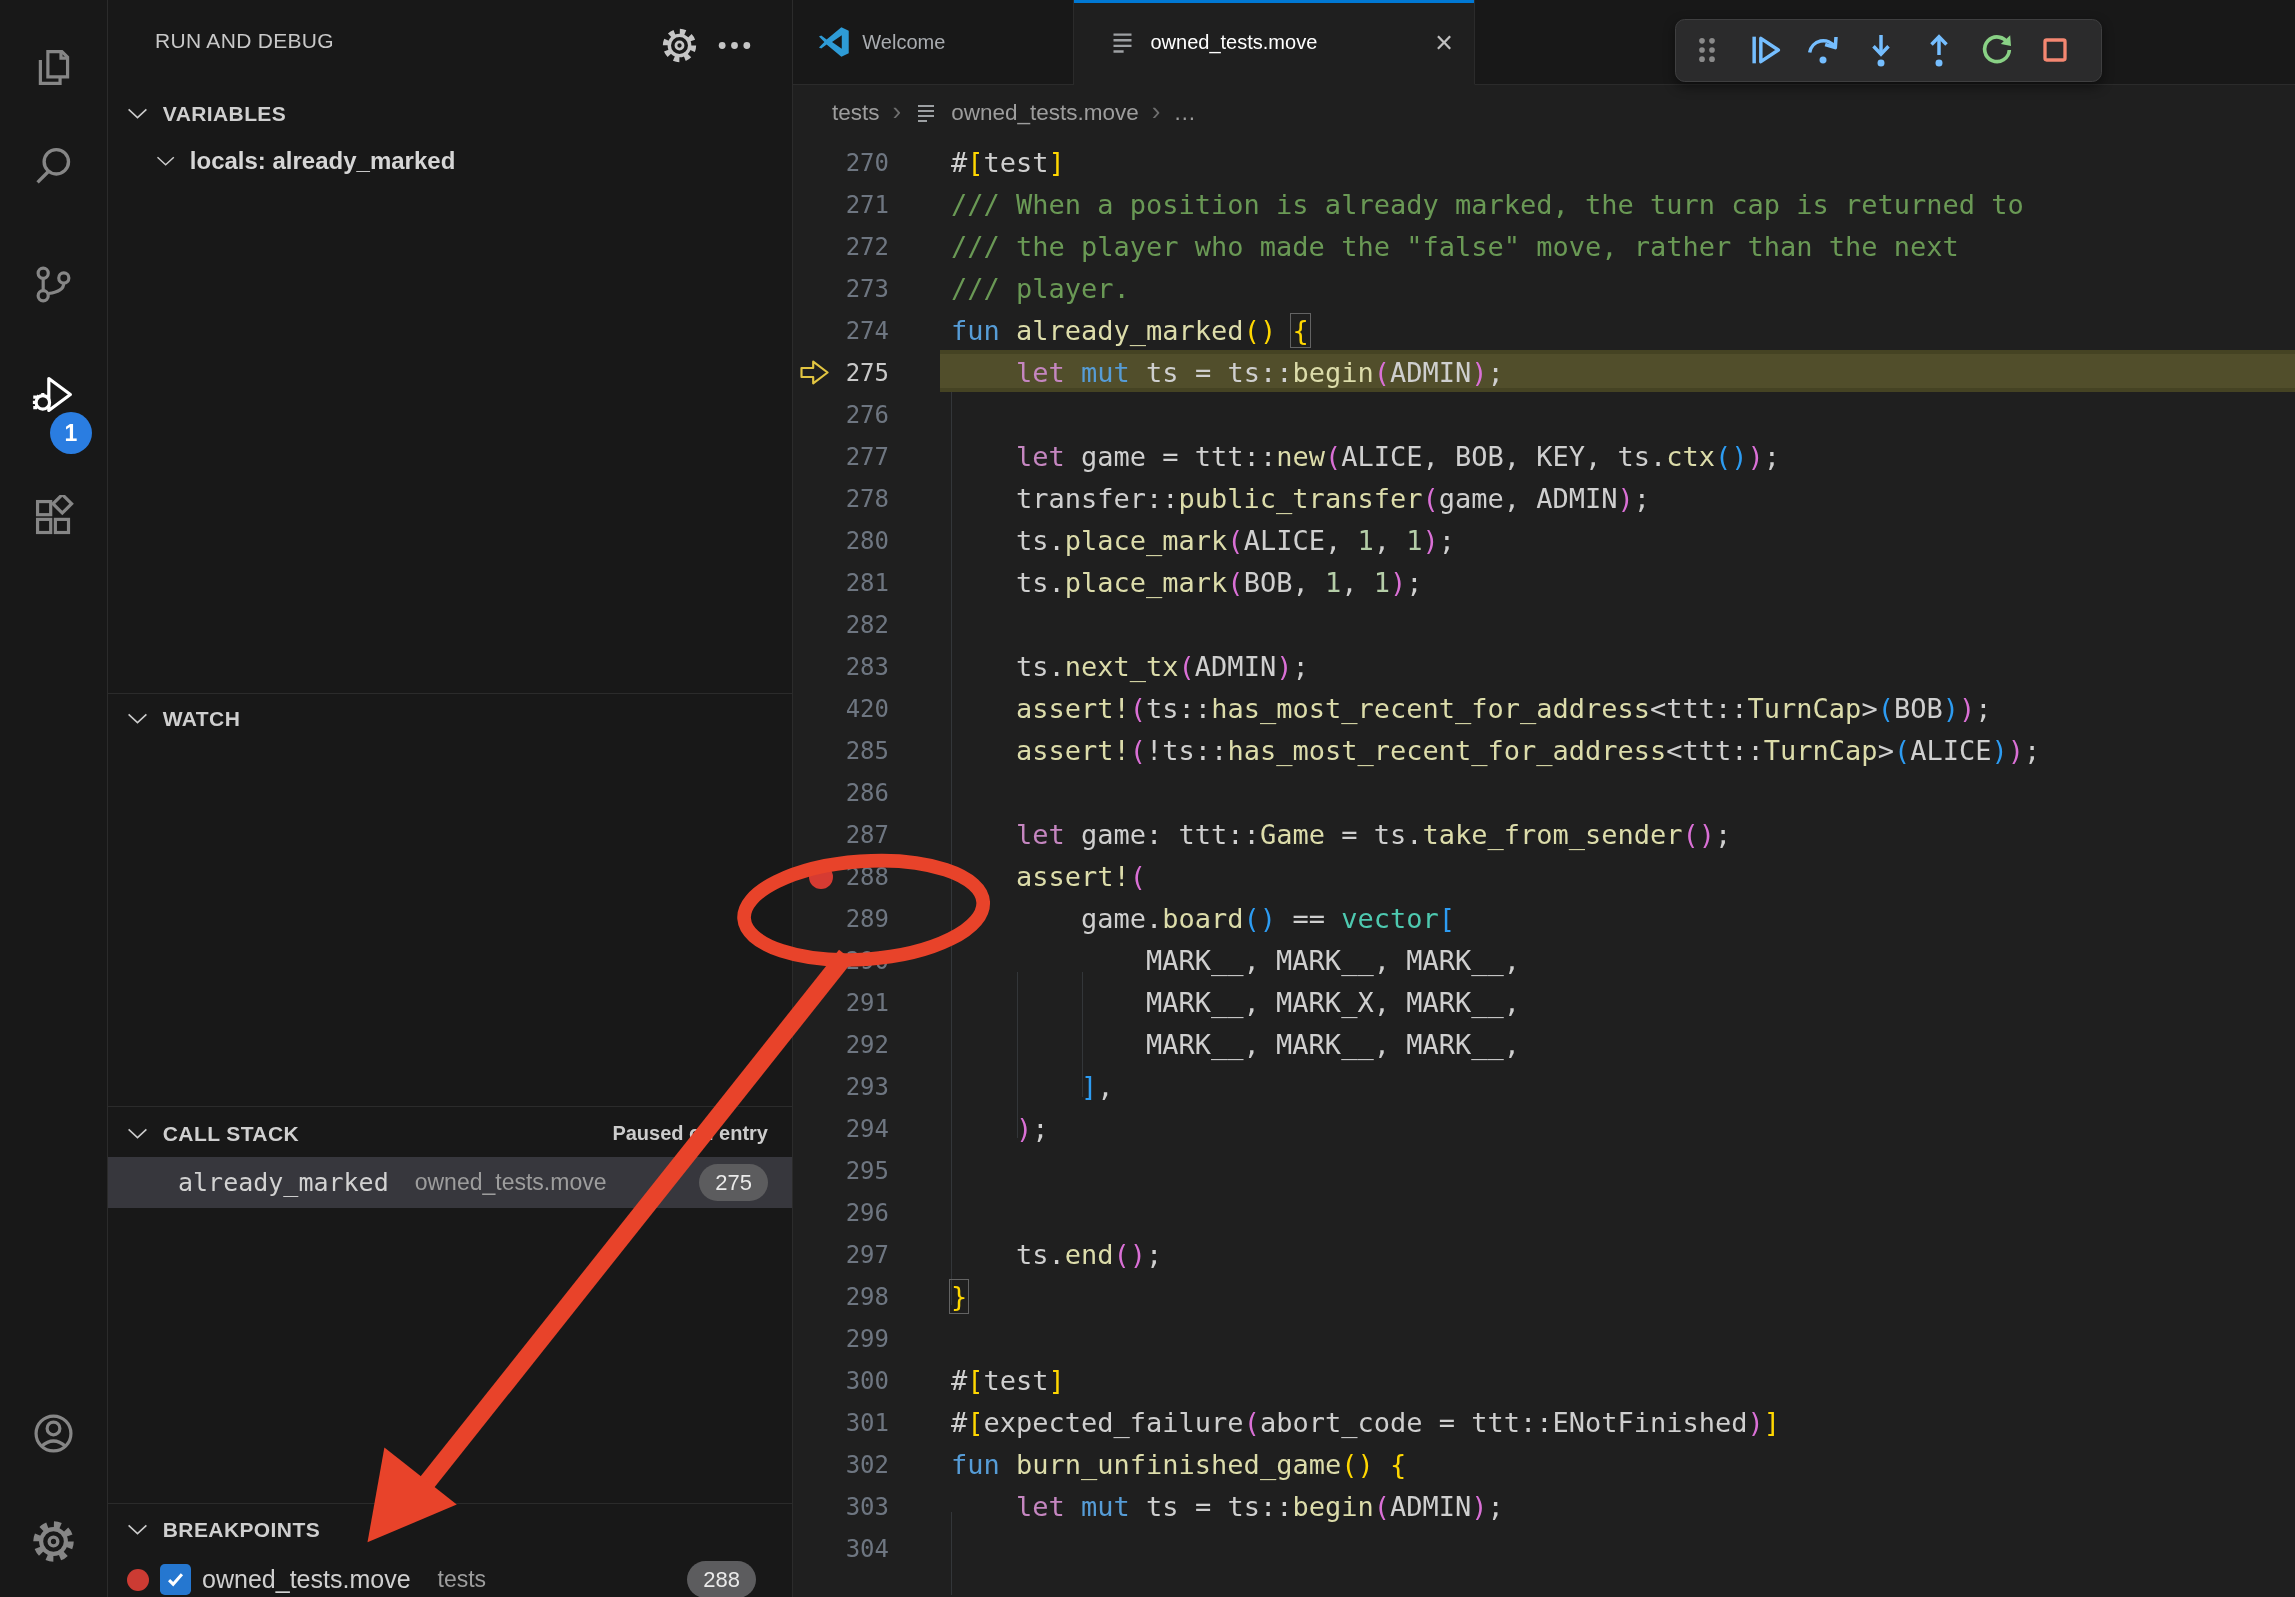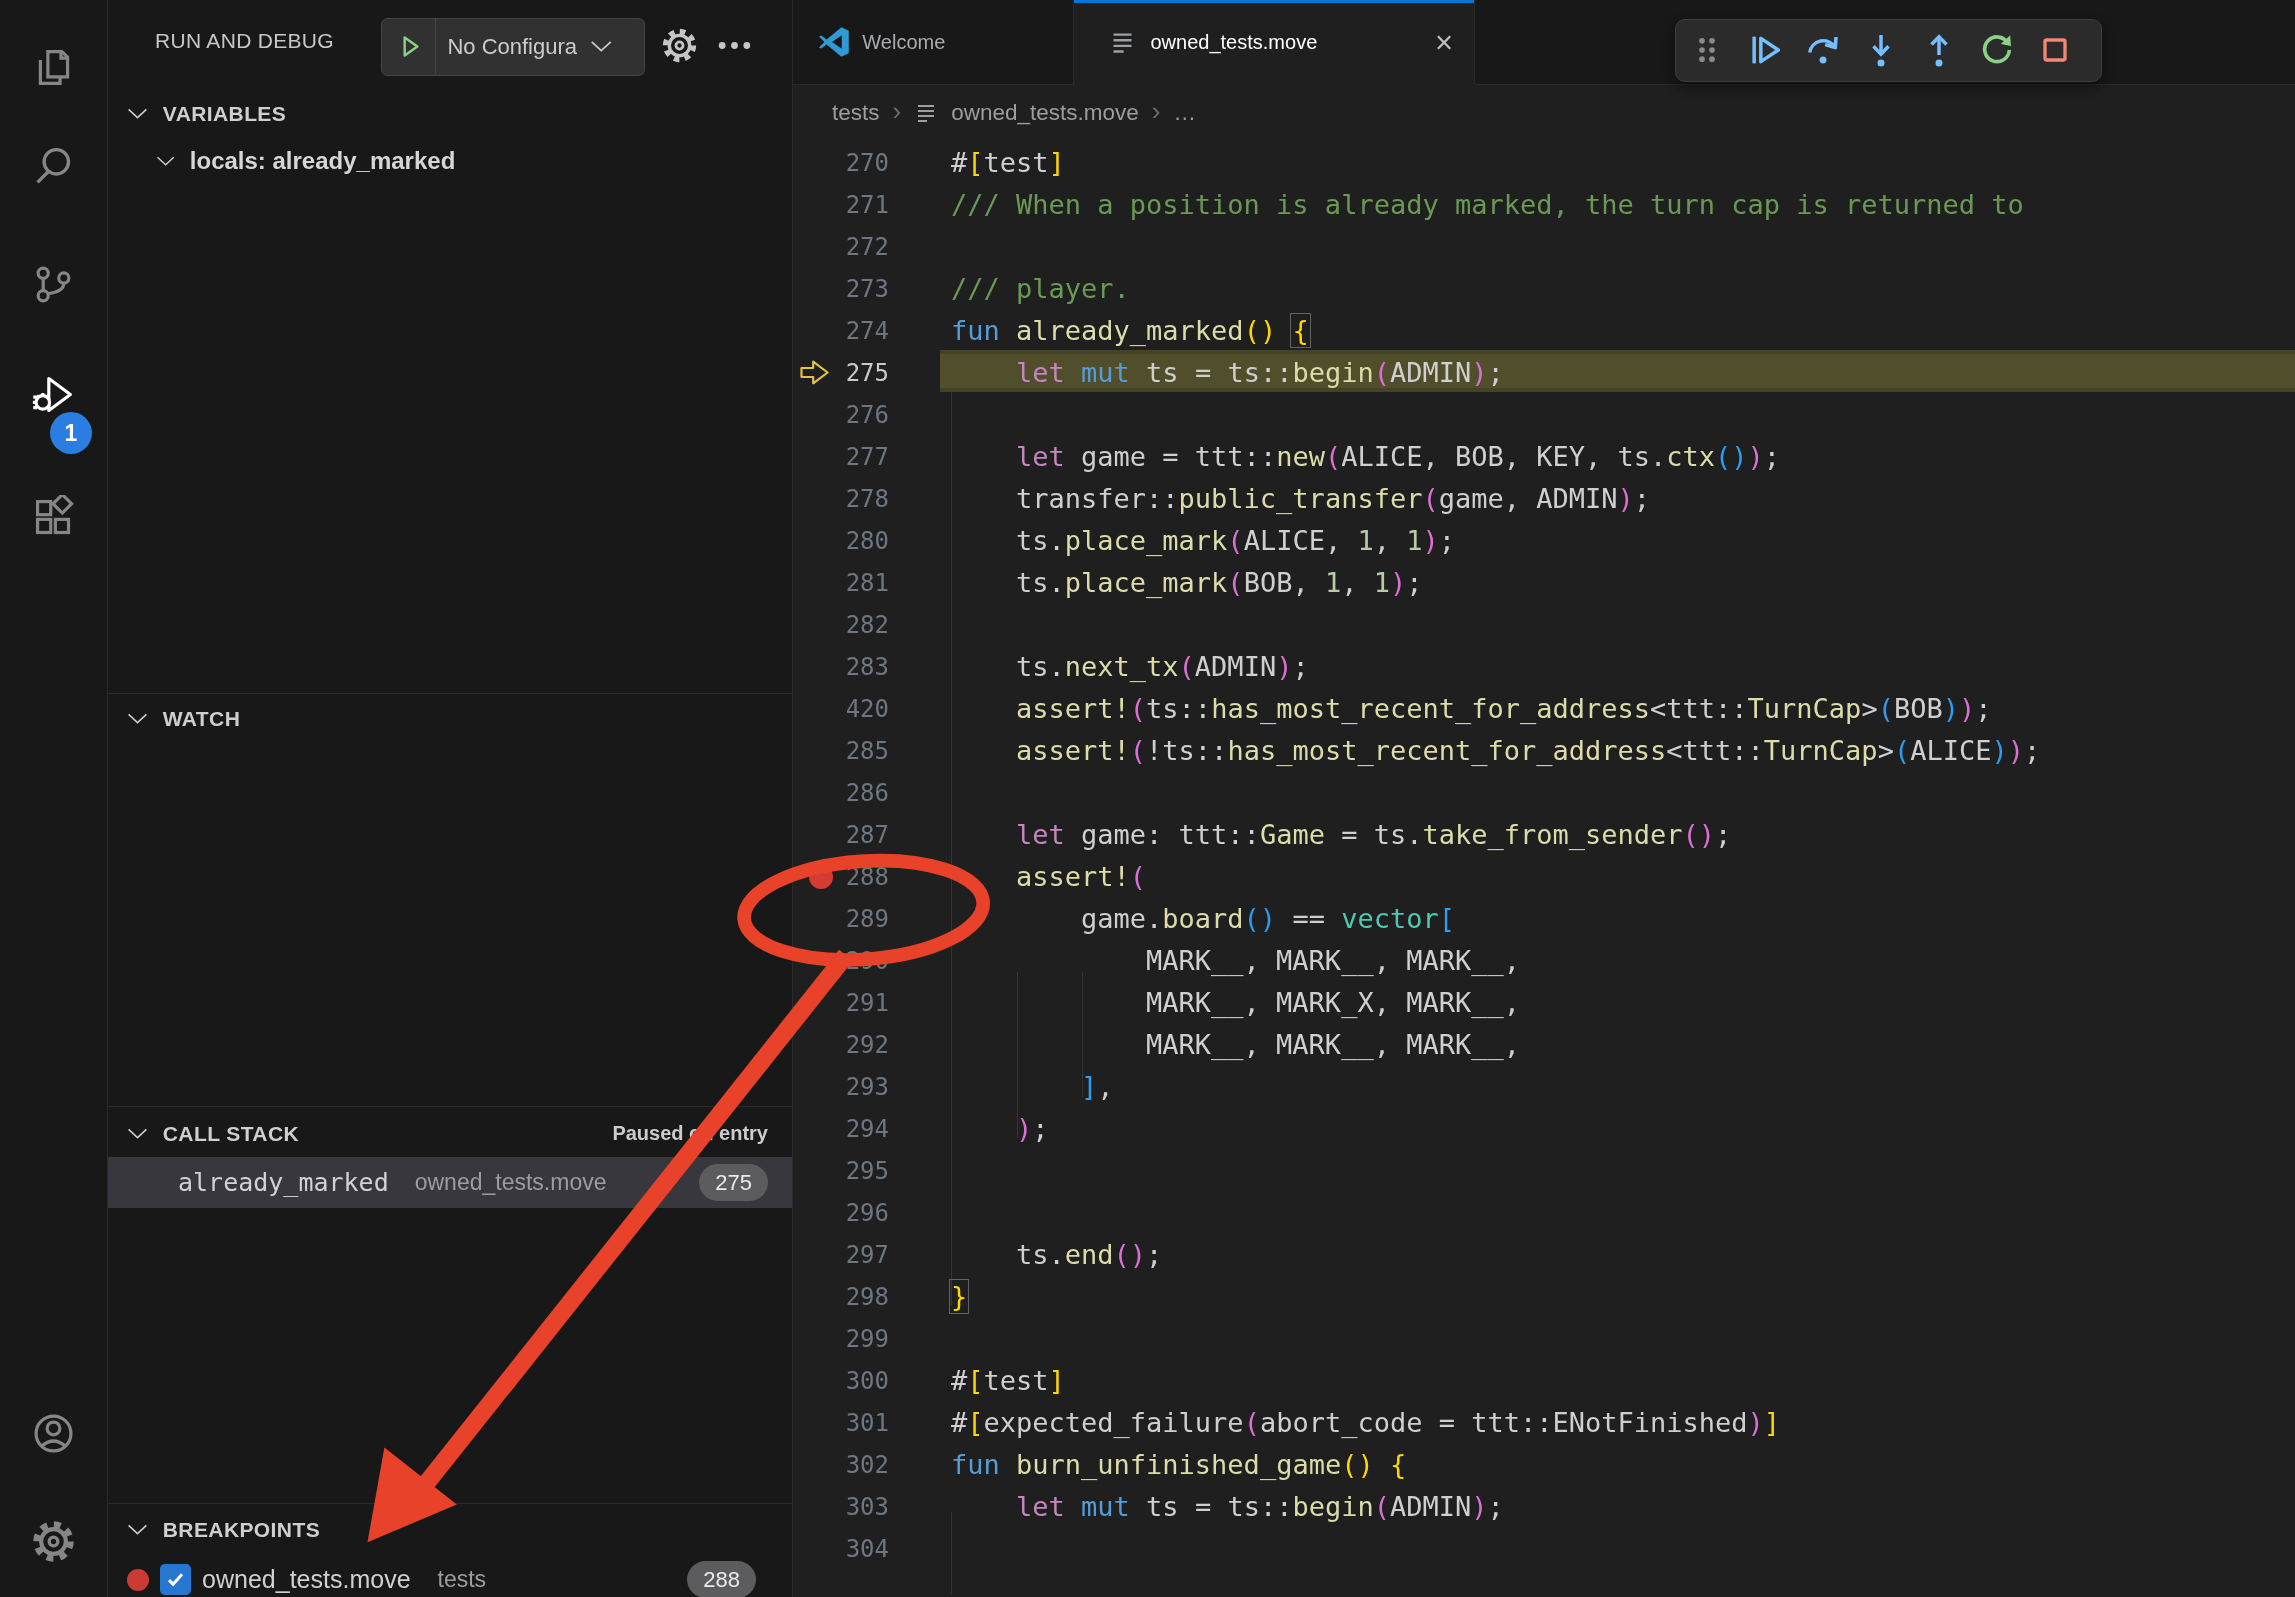--- a/index.html
+++ b/index.html
@@ -155,30 +155,20 @@
       <circle cx="12" cy="12" r="9" stroke-width="3.6" stroke-dasharray="3.55 3.51"></circle>
       <circle cx="12" cy="12" r="6.6" stroke-width="2.2"></circle>
       <circle cx="12" cy="12" r="2.3" stroke-width="1.8"></circle>
     </svg>
   </div>
 </div>
 
 <div id="sidebar">
   <div id="sb-header">
     <span id="sb-title">RUN AND DEBUG</span>
-    <div id="config-dropdown">
-      <svg class="play" width="29" height="29" viewBox="0 0 24 24" fill="none" stroke="#89d185" stroke-width="2" stroke-linejoin="round">
-          <path d="M8 4.5 18.5 12 8 19.5z"></path>
-        </svg>
-      <div class="dd-sep"></div>
-      <span id="config-label">No Configura</span>
-      <svg id="config-chevron" width="22.5" height="14.5" viewBox="0 0 26 16" fill="none" stroke="#cccccc" stroke-width="2">
-          <path d="M2 3l11 10L24 3"></path>
-        </svg>
-    </div>
     <div id="sb-gear">
       <svg viewBox="0 0 24 24" fill="none" stroke="#c5c5c5">
         <circle cx="12" cy="12" r="9" stroke-width="3.6" stroke-dasharray="3.55 3.51"></circle>
         <circle cx="12" cy="12" r="6.6" stroke-width="2.2"></circle>
         <circle cx="12" cy="12" r="2.3" stroke-width="1.8"></circle>
       </svg>
     </div>
     <div id="sb-more">
       <svg viewBox="0 0 24 24" fill="#c5c5c5">
           <circle cx="4" cy="12" r="2.2"></circle>
@@ -337,20 +327,21 @@
       <div class="code-row">
         <div class="gutter">
           <span class="lnum">271</span>
         </div>
         <div class="code-text"><span style="color: rgb(106, 153, 85);">/// When a position is already marked, the turn cap is returned to</span></div>
       </div>
       <div class="code-row">
         <div class="gutter">
           <span class="lnum">272</span>
         </div>
+        <div class="code-text"><span style="color: rgb(106, 153, 85);">/// the player who made the "false" move, rather than the next</span></div>
       </div>
       <div class="code-row">
         <div class="gutter">
           <span class="lnum">273</span>
         </div>
         <div class="code-text"><span style="color: rgb(106, 153, 85);">/// player.</span></div>
       </div>
       <div class="code-row">
         <div class="gutter">
           <span class="lnum">274</span>

